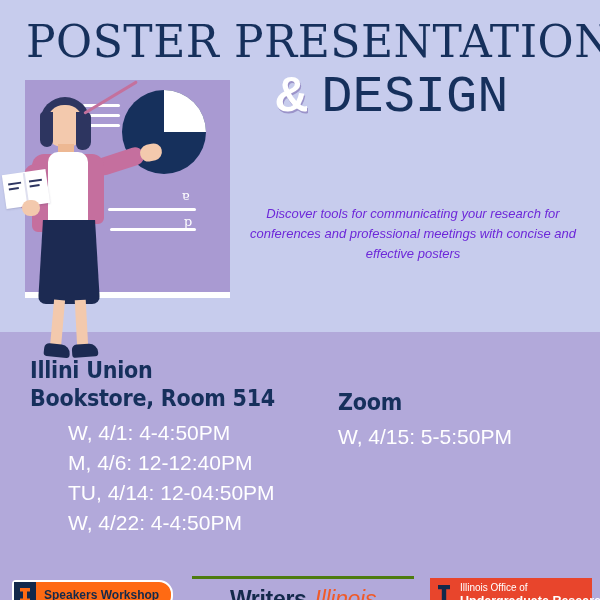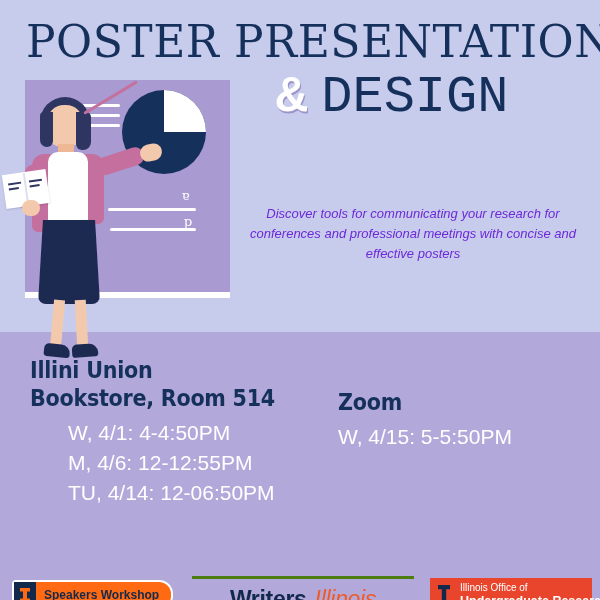--- a/index.html
+++ b/index.html
@@ -501,22 +501,23 @@
     <div class="shoe-r"></div>
   </div>
 
   <div class="venue-block" id="venue-left">
     <div class="venue-head">
       <div>Illini Union</div>
       <div>Bookstore, Room 514</div>
     </div>
     <div class="sessions-left">
       <div class="session">W, 4/1: 4-4:50PM</div>
-      <div class="session">M, 4/6: 12-12:55PM</div>
-      <div class="session">TU, 4/14: 12-06:50PM</div>
+      <div class="session">M, 4/6: 12-12:40PM</div>
+      <div class="session">TU, 4/14: 12-04:50PM</div>
+      <div class="session">W, 4/22: 4-4:50PM</div>
     </div>
   </div>
 
   <div class="venue-block" id="venue-right">
     <div class="venue-head">
       <div>Zoom</div>
     </div>
     <div class="sessions-right">
       <div class="session">W, 4/15: 5-5:50PM</div>
     </div>

